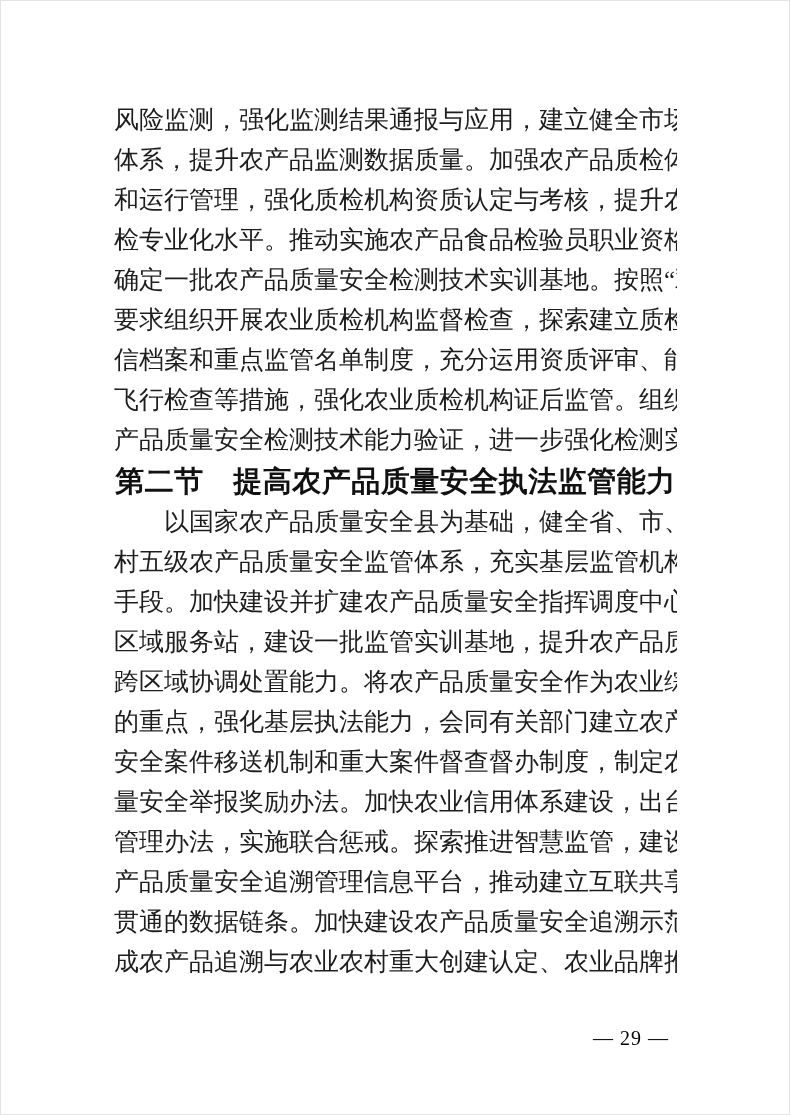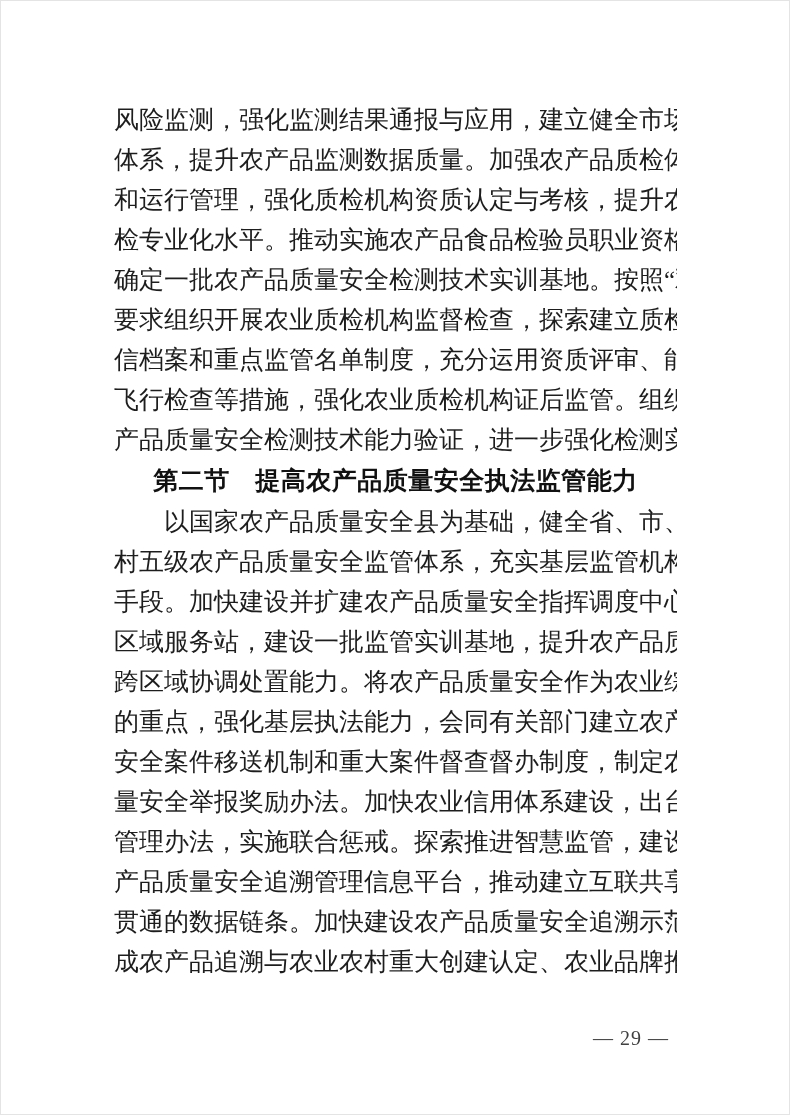--- a/index.html
+++ b/index.html
@@ -33,36 +33,36 @@
     color: #1d1d1d;
   }
   .just {
     text-align: justify;
     text-align-last: justify;
   }
   .indent {
     text-indent: 2em;
   }
   .heading {
-    font-size: 25px;
+    font-size: 29px;
     line-height: 42px;
     height: 42px;
     margin: 0;
     font-weight: bold;
     text-align: center;
     letter-spacing: 0.5px;
     color: #111111;
   }
   .footer {
     position: absolute;
     top: 1026px;
     right: 121px;
     font-size: 20px;
     line-height: 24px;
-    color: #404040;
+    color: #000000;
     letter-spacing: 1px;
   }
 </style>
 </head>
 <body>
 
 <div class="page">
   <div class="text-block">
 
     <div class="line just">风险监测，强化监测结果通报与应用，建立健全市场计量保障</div>

